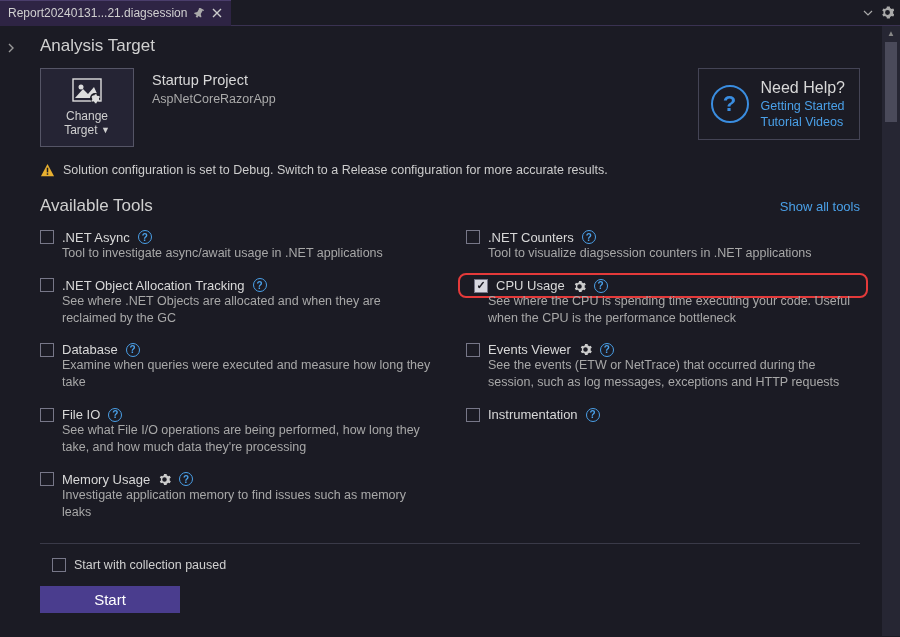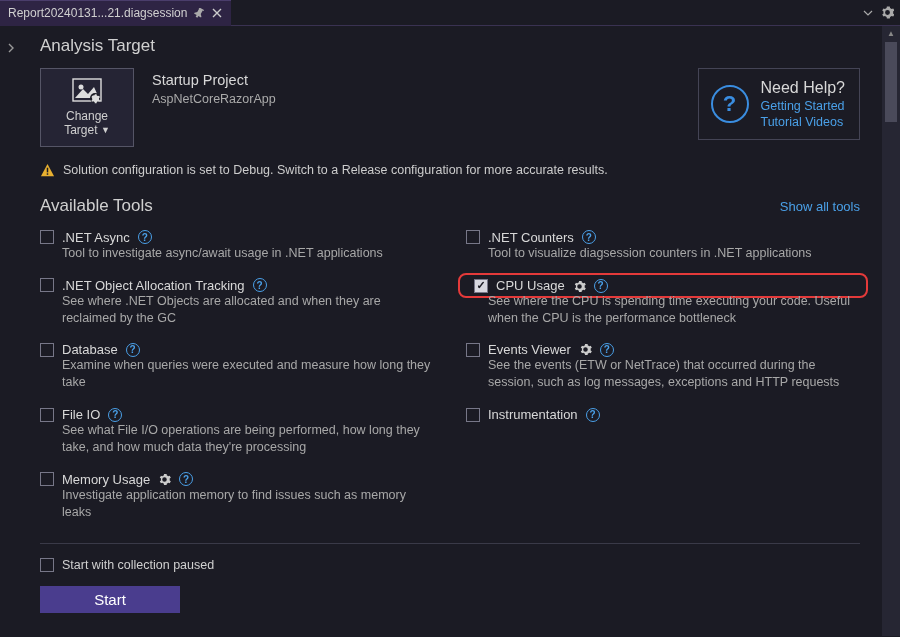--- a/index.html
+++ b/index.html
@@ -55,21 +55,21 @@
   .chk.checked::after { content: "✓"; color: #1b1b24; font-size: 11px; font-weight: bold; line-height: 1;}
   .tool-name { font-size: 13px; color: #d8d8d8; }
   .info-icon { color: #4aa0e8; font-size: 12px; cursor: pointer; width:14px; height:14px; border:1.2px solid #4aa0e8; border-radius:50%; display:inline-flex; align-items:center; justify-content:center; font-weight:600; font-size:10px;}
   .gear-icon { color: #bbb; cursor: pointer; }
   .tool-desc { font-size: 12.5px; color: #a8a8a8; padding-left: 22px; line-height: 1.35; }
   
   .highlighted { border: 2.5px solid #e43a3a; padding: 3px 14px; margin: -5px -8px; border-radius: 8px; align-items: flex-end;}
   
   .divider { border: none; border-top: 1px solid #3a3a48; margin: 22px 0 14px 0; }
   
-  .bottom-row { display: flex; align-items: center; gap: 8px; margin-bottom: 14px;}
+  .bottom-row { display: flex; align-items: center; gap: 8px; margin-bottom: 14px; margin-left: 12px;}
   .bottom-row .bt-label { font-size: 12.5px; color: #d0d0d0; }
   
   .start-btn { background: #4a3d8e; color: #fff; border: none; padding: 5px 0; width: 140px; font-size: 15px; cursor: pointer; text-align:center;}
   
   svg { display: block; }
 </style>
 </head>
 <body>
 
 <div class="titlebar">

